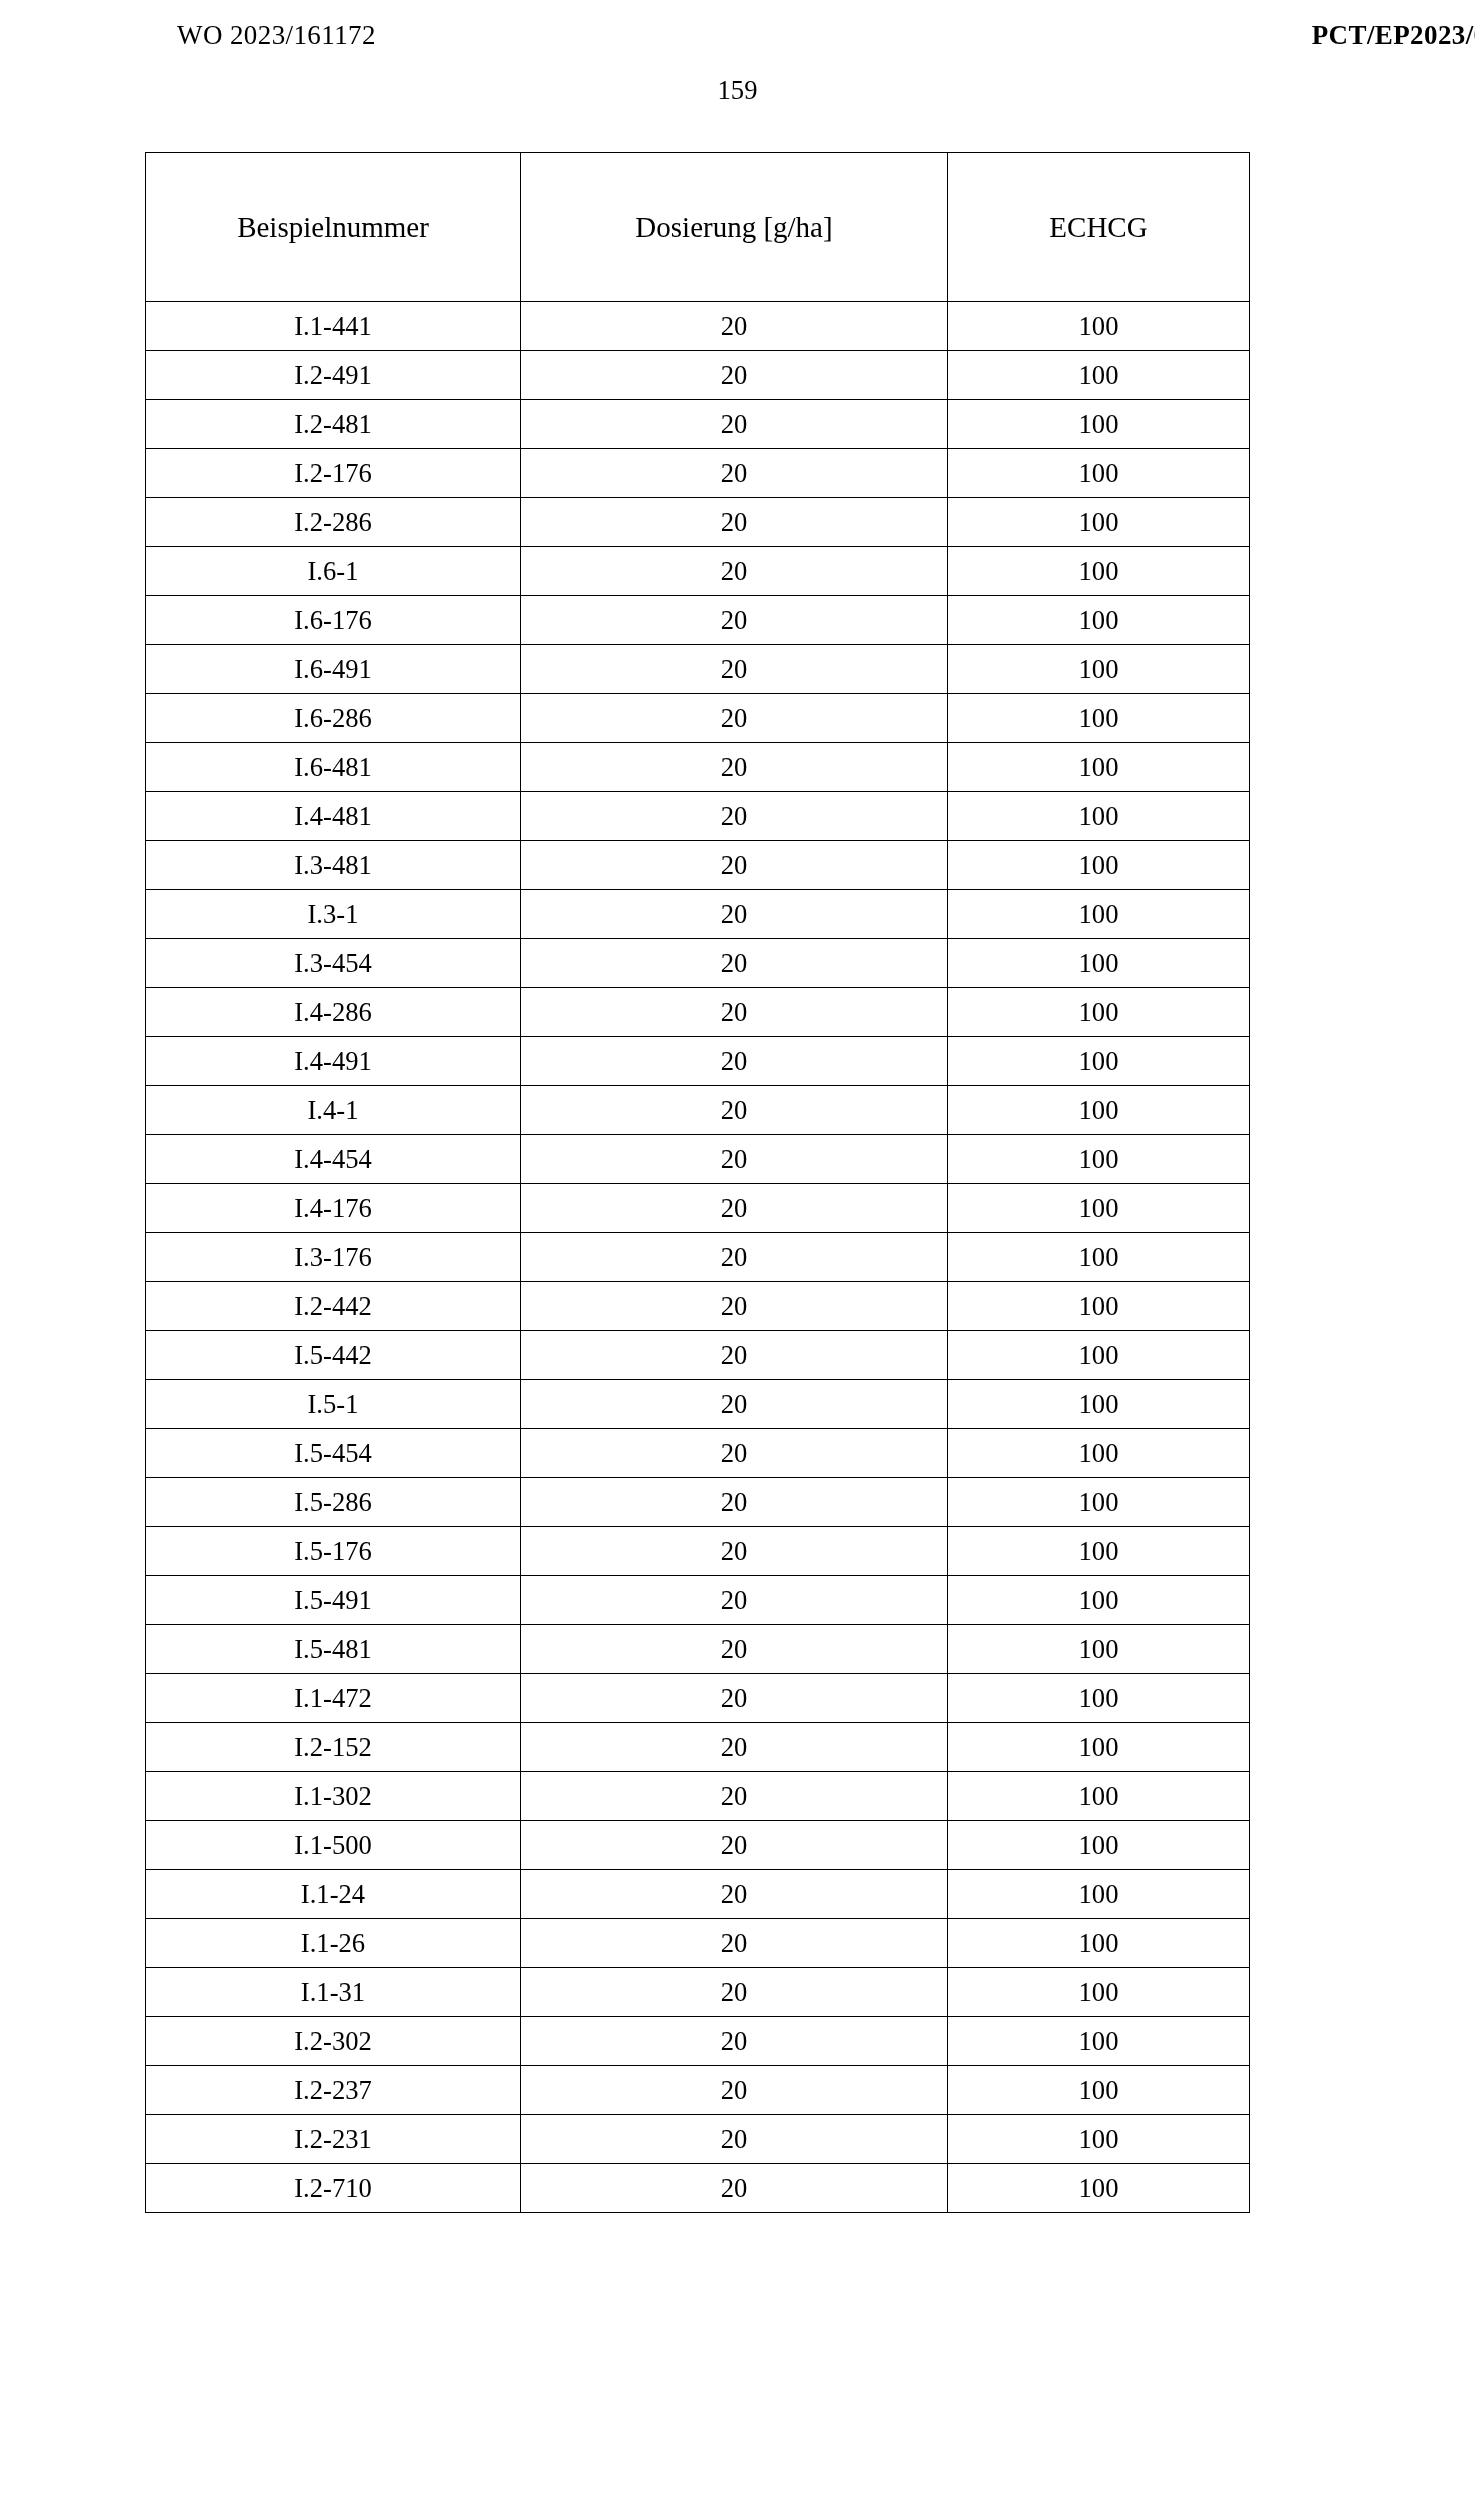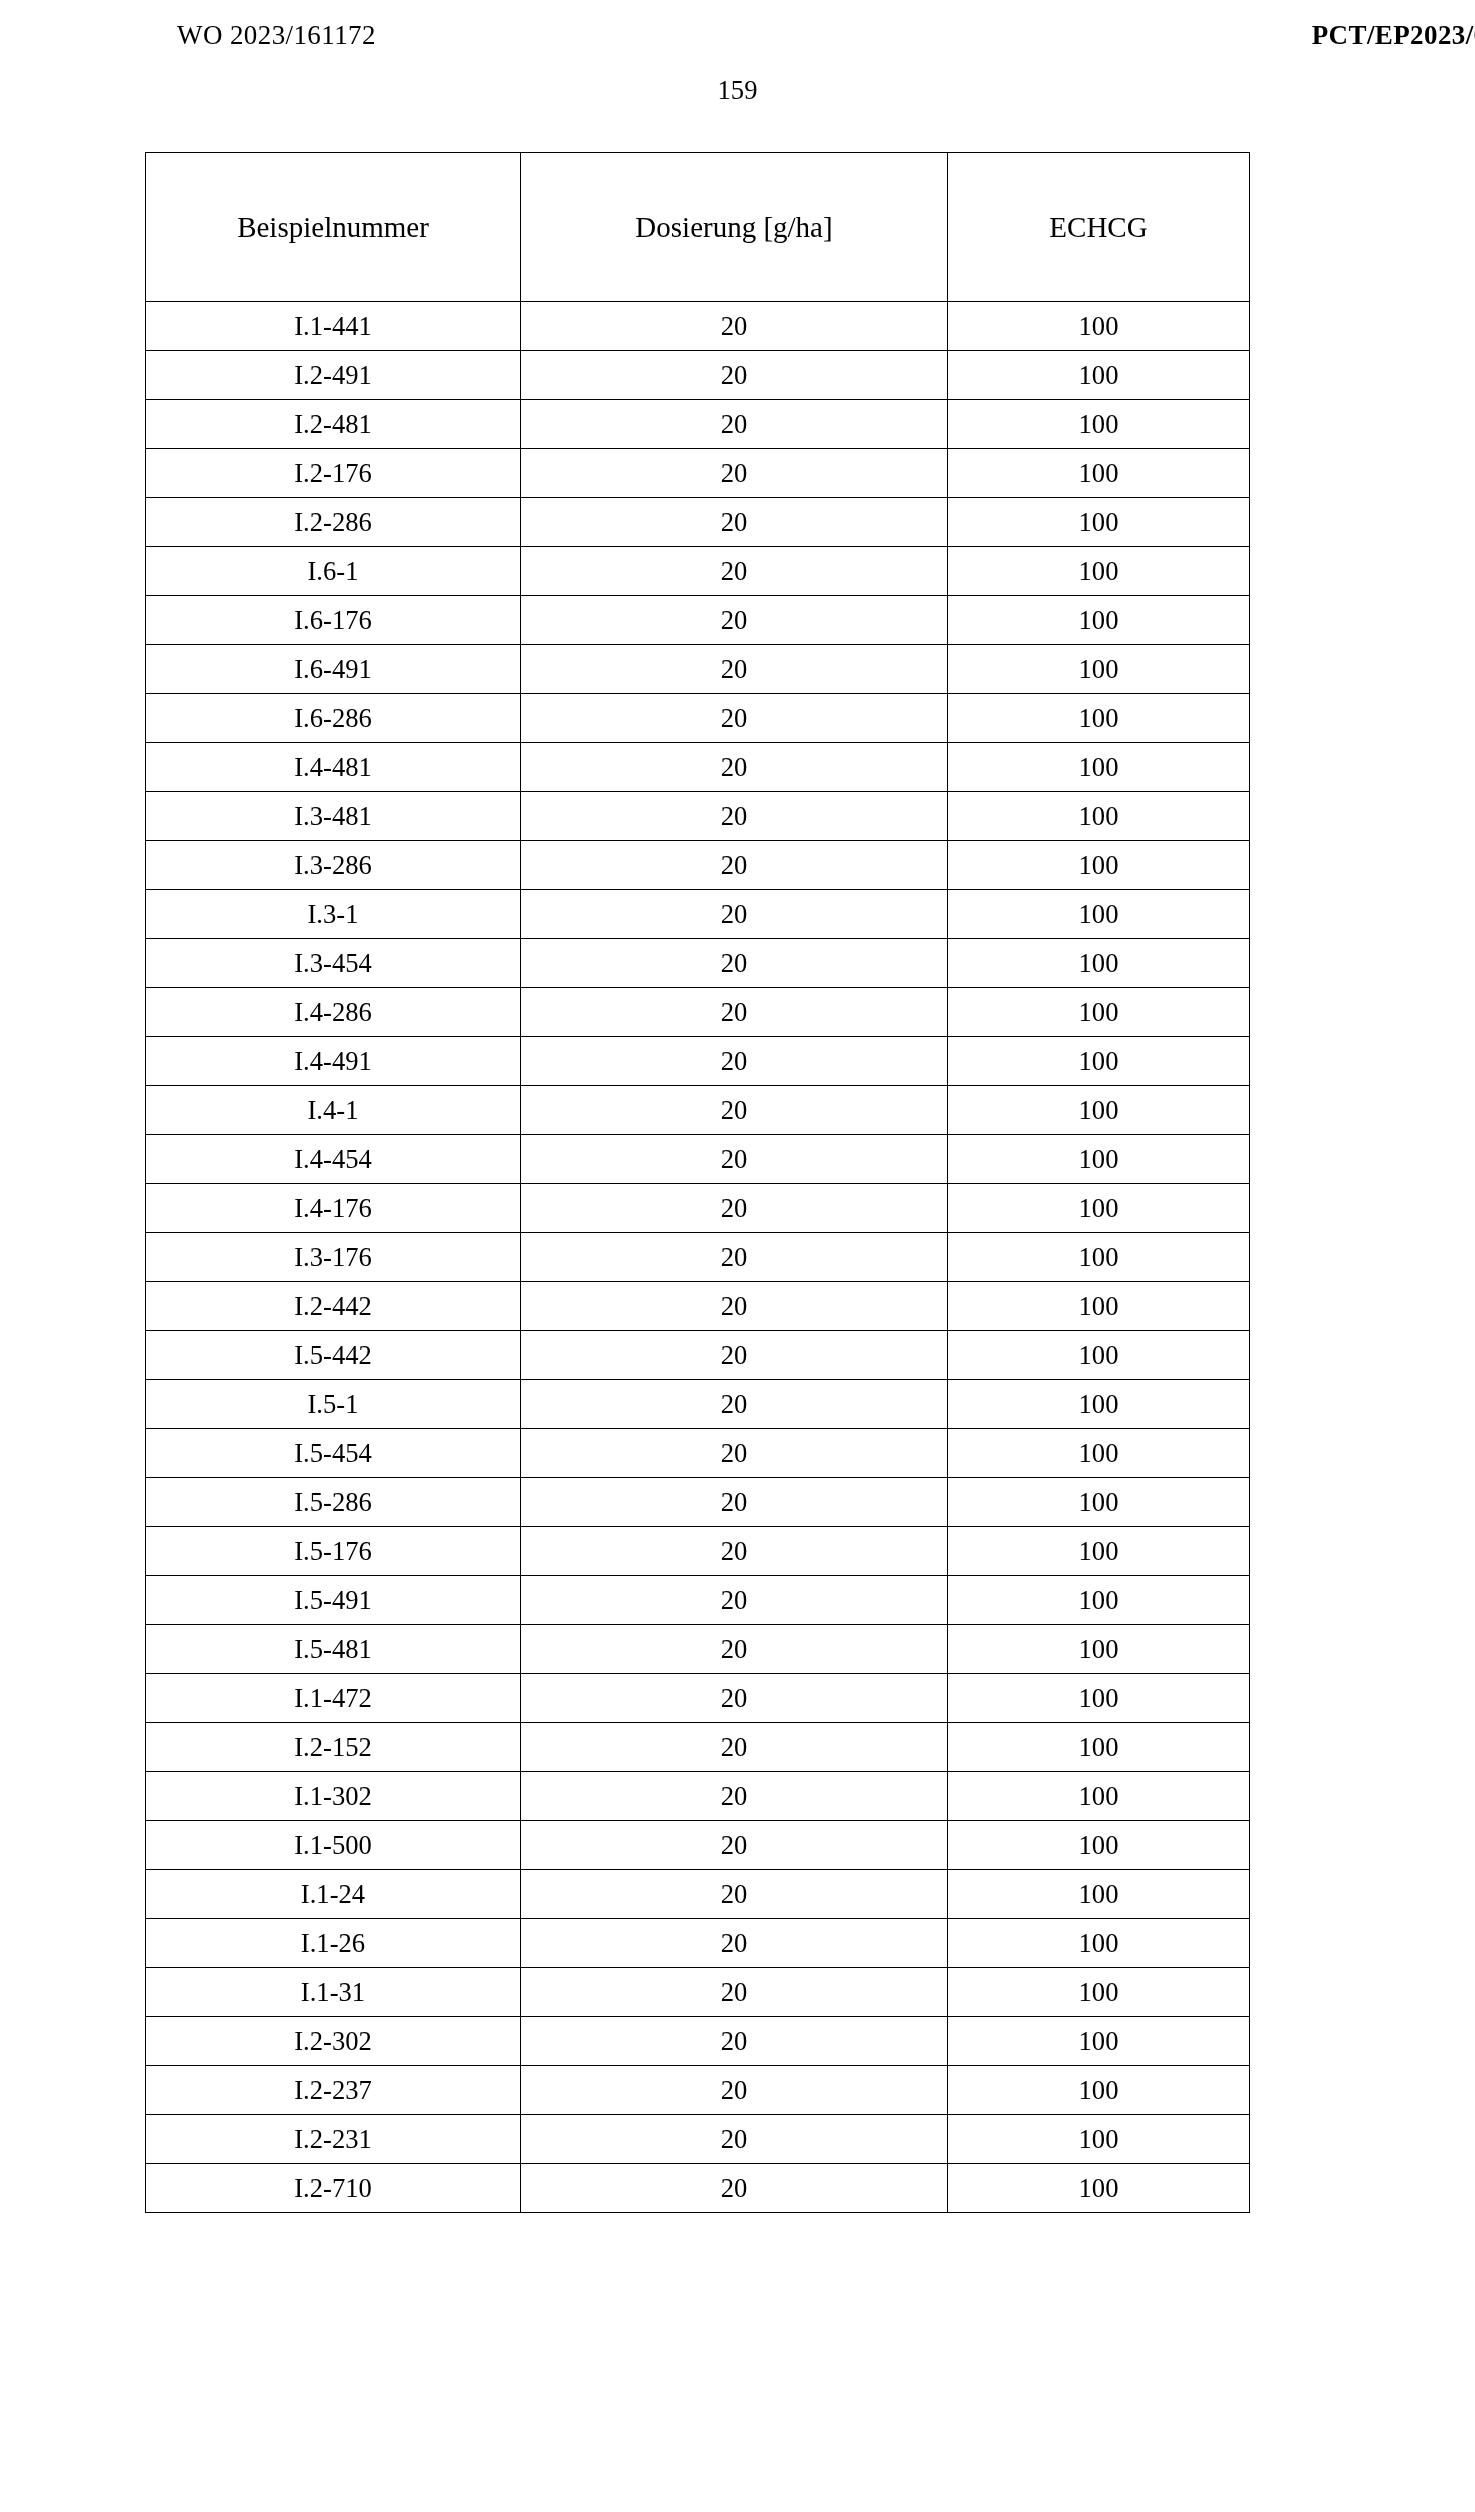--- a/index.html
+++ b/index.html
@@ -142,31 +142,31 @@
         <td>I.6-491</td>
         <td>20</td>
         <td>100</td>
       </tr>
       <tr>
         <td>I.6-286</td>
         <td>20</td>
         <td>100</td>
       </tr>
       <tr>
+        <td>I.6-481</td>
+        <td>20</td>
+        <td>100</td>
+      </tr>
+      <tr>
         <td>I.4-481</td>
         <td>20</td>
         <td>100</td>
       </tr>
       <tr>
         <td>I.3-481</td>
-        <td>20</td>
-        <td>100</td>
-      </tr>
-      <tr>
-        <td>I.3-286</td>
         <td>20</td>
         <td>100</td>
       </tr>
       <tr>
         <td>I.3-1</td>
         <td>20</td>
         <td>100</td>
       </tr>
       <tr>
         <td>I.3-454</td>

